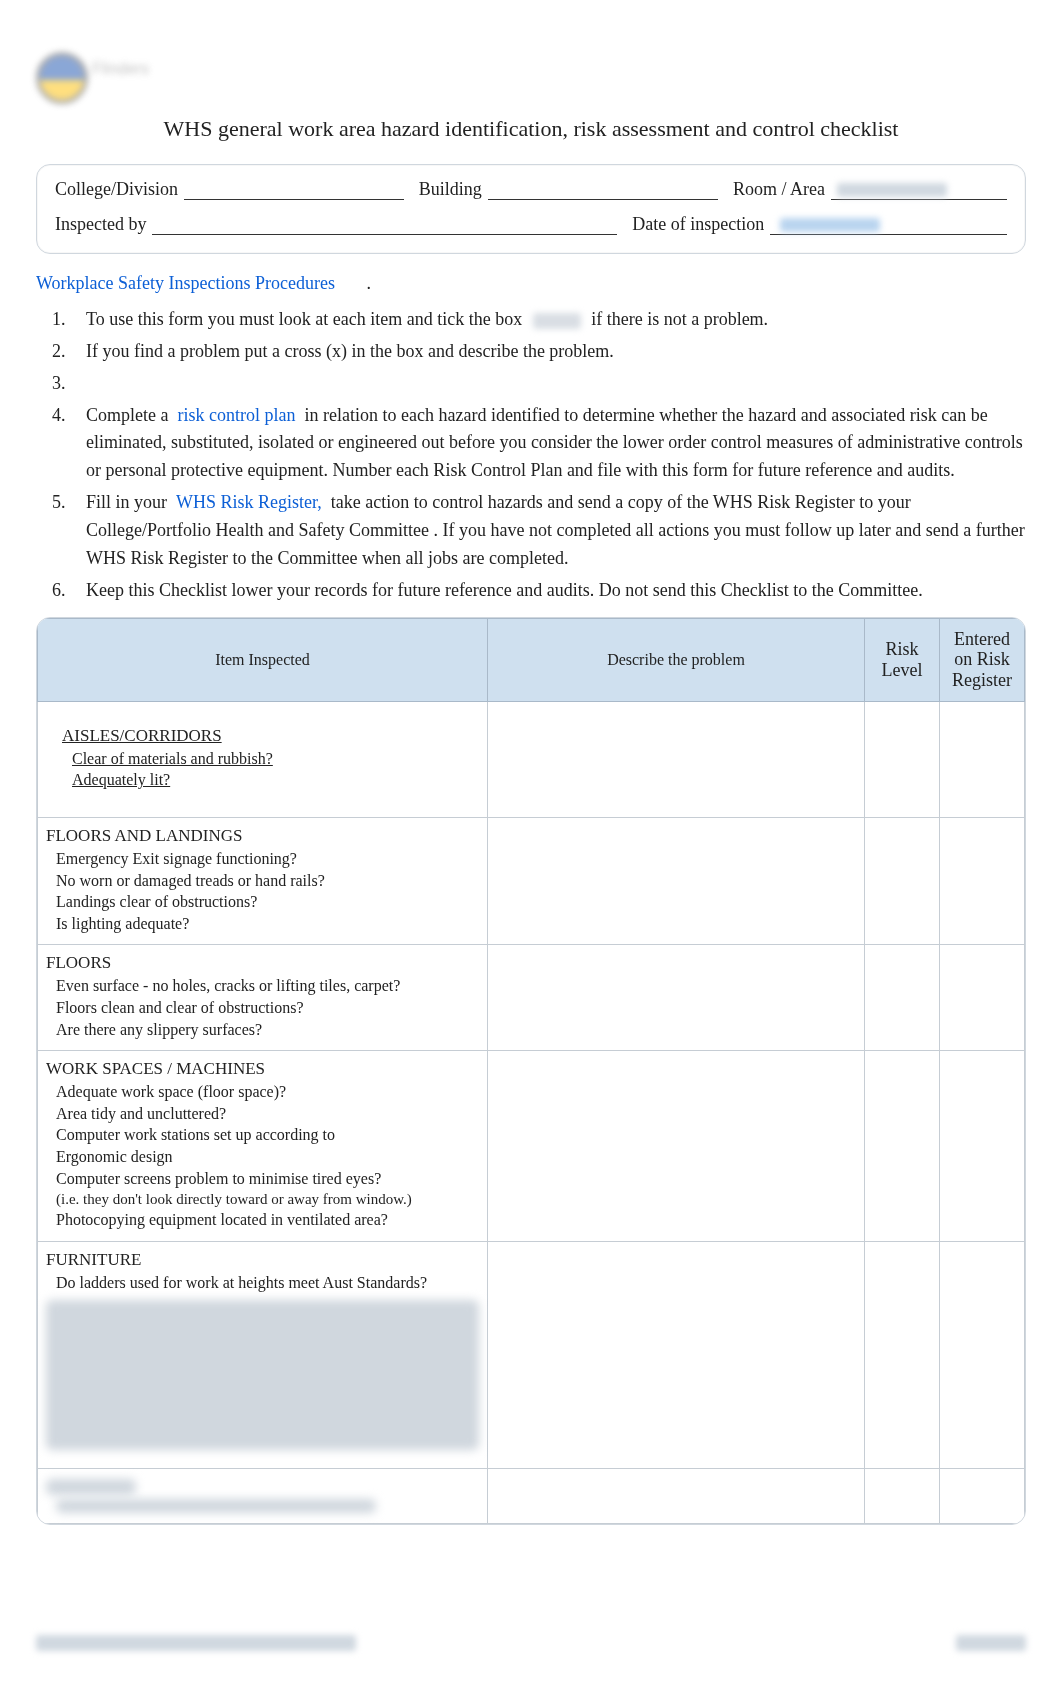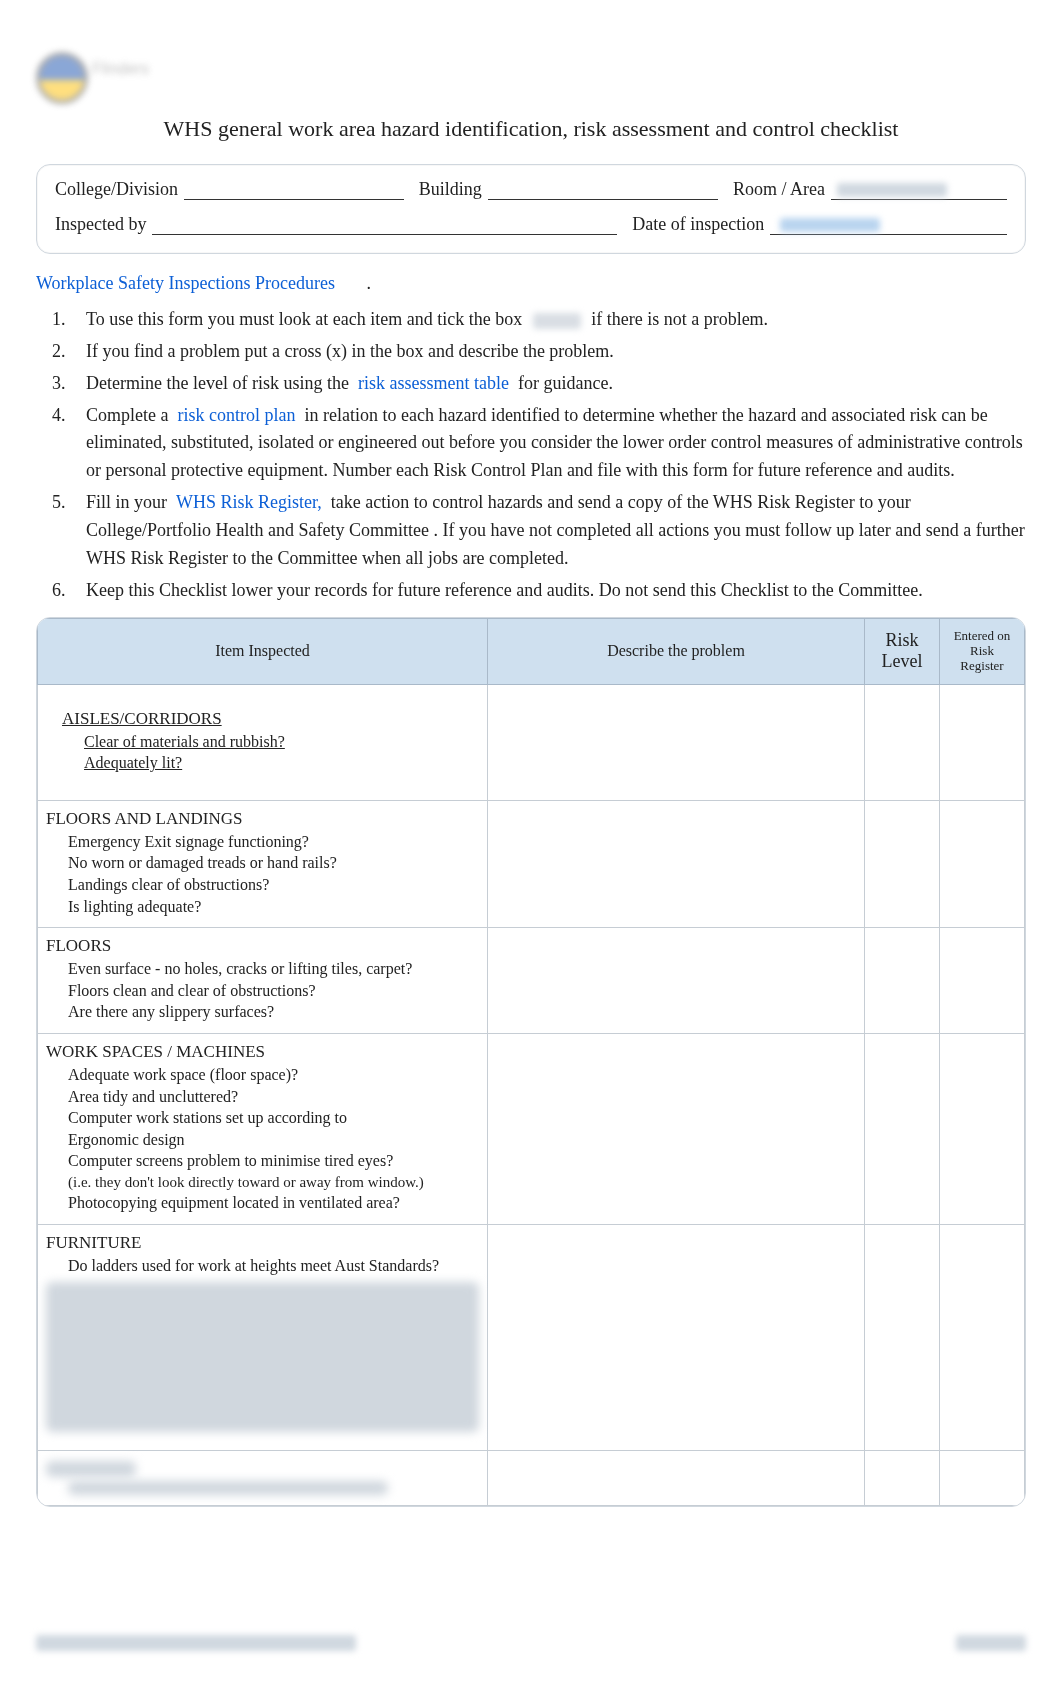--- a/index.html
+++ b/index.html
@@ -116,42 +116,42 @@
     background: #cfe0ef;
     font-weight: normal;
     padding: 10px 8px;
     border: 1px solid #a9b9c9;
     text-align: center;
     vertical-align: middle;
   }
   table.checklist thead th.col-item { width: 380px; }
   table.checklist thead th.col-prob { width: 360px; margin-top: 40px; }
   table.checklist thead th.col-risk { width: 58px; font-size: 18px; margin-top: 28px; }
-  table.checklist thead th.col-reg  { width: 68px; font-size: 13px; line-height:1.15; }
+  table.checklist thead th.col-reg  { width: 68px; font-size: 18px; line-height:1.15; }
 
   table.checklist td {
     border: 1px solid #c6cdd4;
     vertical-align: top;
     padding: 0;
   }
   .section-head {
     padding: 8px 8px 2px 8px;
     font-size: 17px;
   }
   .section-items {
     padding: 0 8px 10px 18px;
   }
   .item-row {
     display:flex;
     align-items:flex-start;
     justify-content:space-between;
     gap: 10px;
     line-height: 1.35;
   }
-  .item-text { flex:1; font-size: 16px; padding-right:6px;margin-left:12px;}
+  .item-text { flex:1; font-size: 16px; padding-right:6px;}
   .item-sub  { font-size:15px; }
   .item-box {
     width: 22px;
     text-align:center;
     font-family: Arial, sans-serif;
     color:#555;
   }
 
   .blur-block {
     background:#d0d7de;
@@ -226,25 +226,20 @@
           <span class="small-blur-box"></span>
           <span>if there is not a problem.</span>
         </span>
       </li>
       <li>
         <span class="num">2.</span>
         <span class="body">If you find a problem put a cross (x) in the box and describe the problem.</span>
       </li>
       <li>
         <span class="num">3.</span>
-        <span class="body">
-          <span>Determine the level of risk using the</span>
-          &nbsp;<span class="link">risk assessment table</span>&nbsp;
-          <span>for guidance.</span>
-        </span>
       </li>
       <li>
         <span class="num">4.</span>
         <span class="body">
           <span>Complete a</span>
           &nbsp;<span class="link">risk control plan</span>&nbsp;
           <span>in relation to each hazard identified to determine whether the hazard and associated risk can be eliminated, substituted, isolated or engineered out before you consider the lower order control measures of administrative controls or personal protective equipment.    Number each Risk Control Plan and file with this form for future reference and audits.</span>
         </span>
       </li>
       <li>

